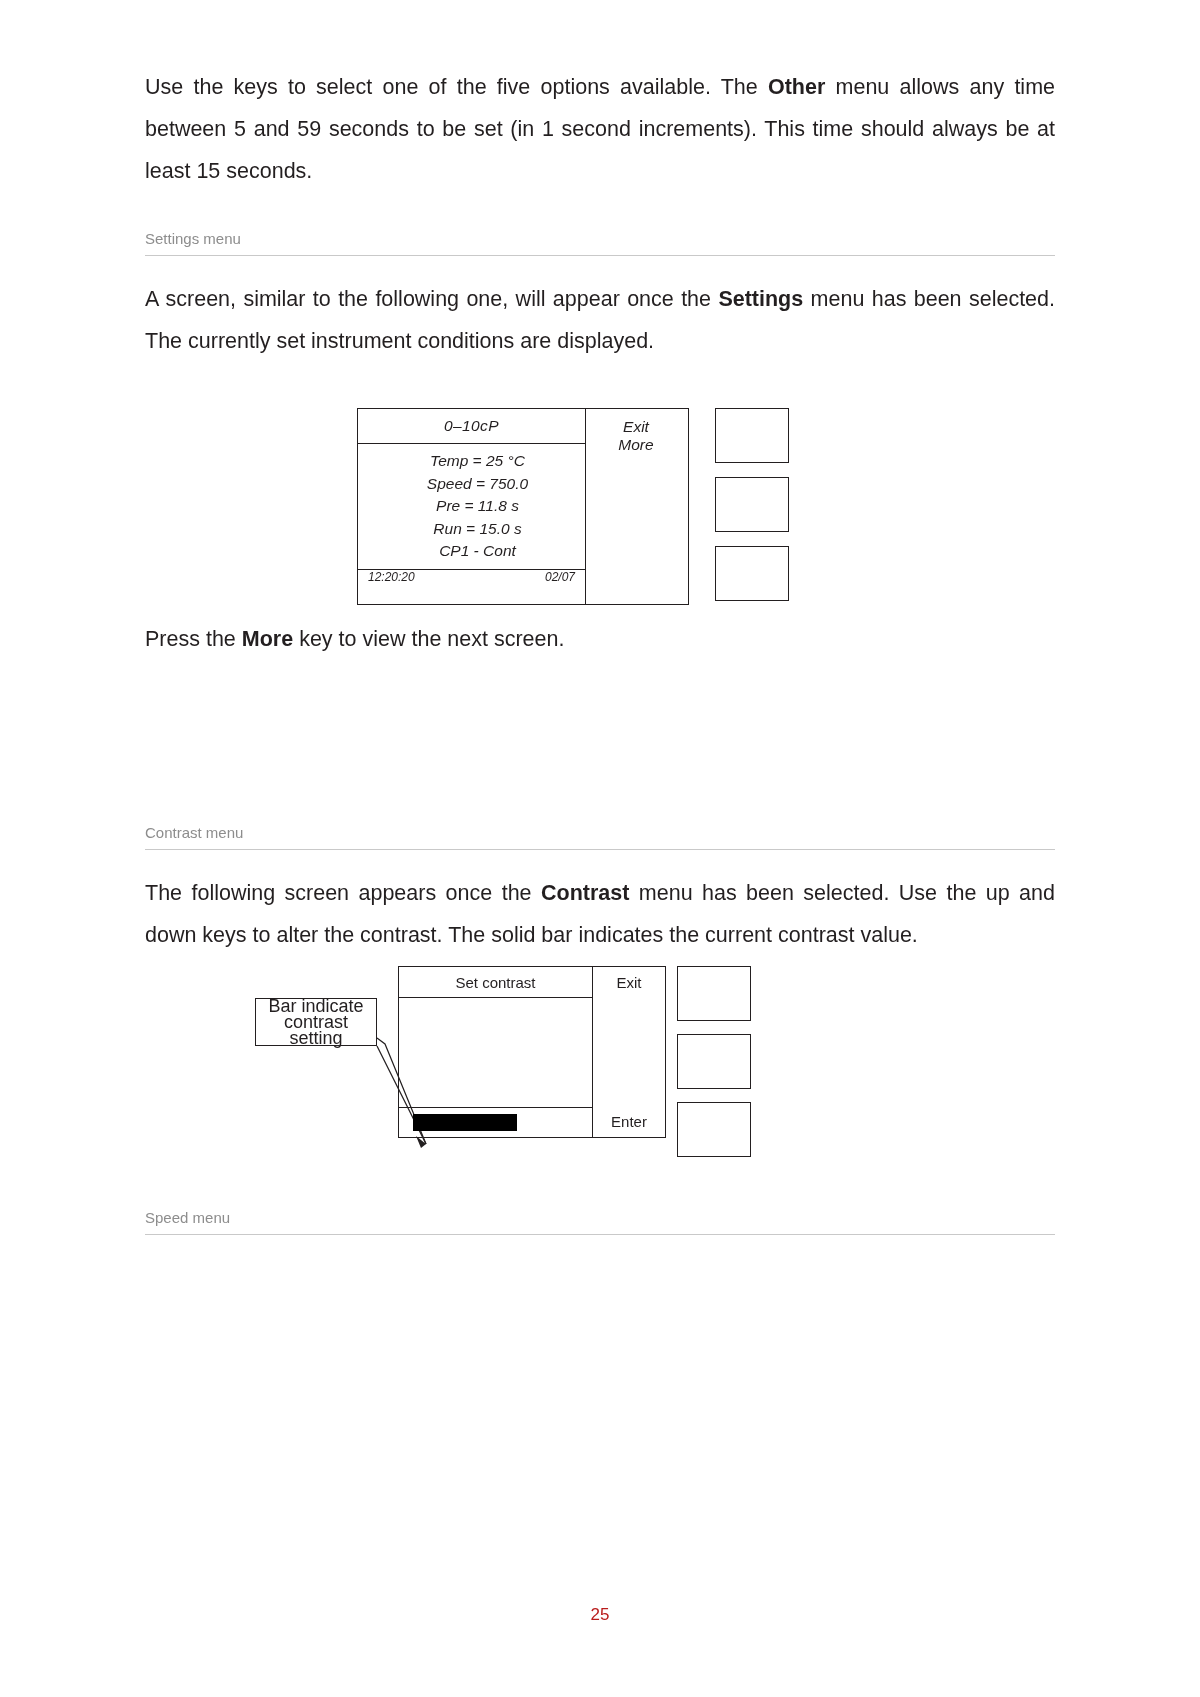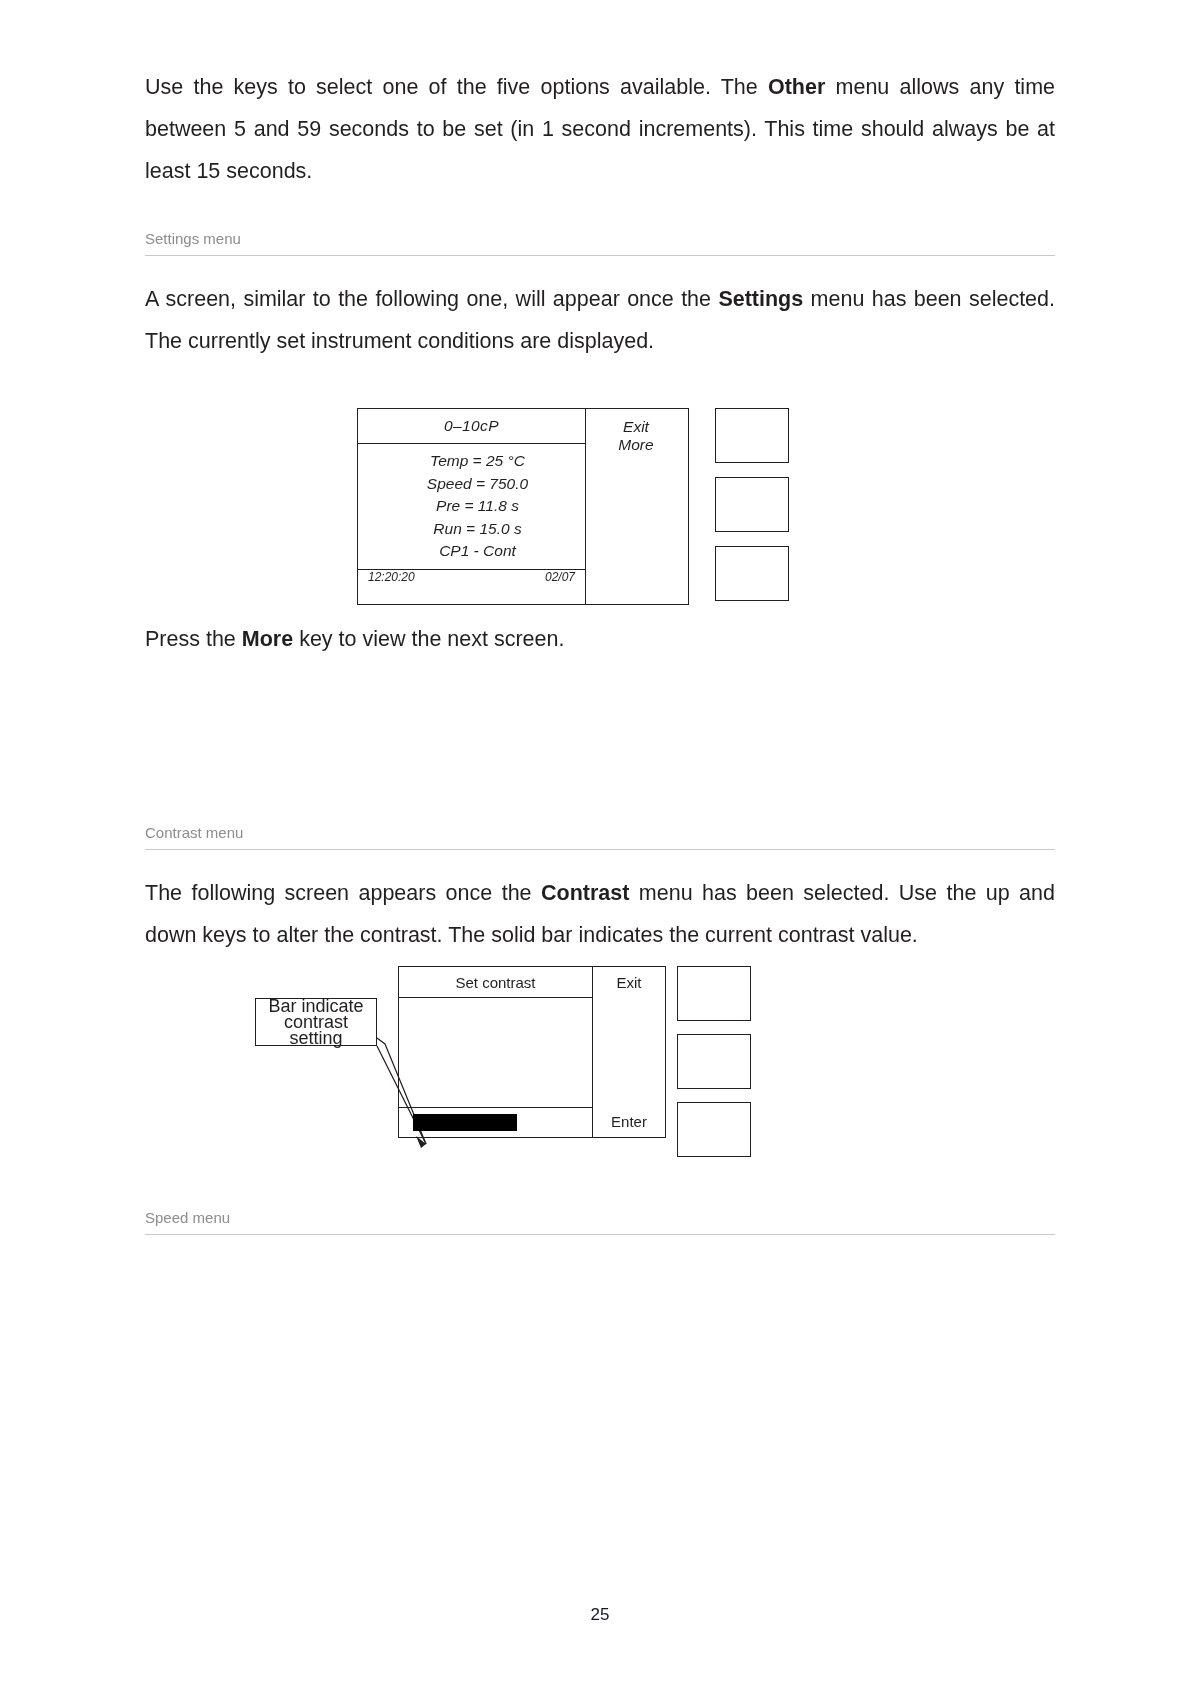--- a/index.html
+++ b/index.html
@@ -203,21 +203,21 @@
     width: 560px; height: 205px;
     overflow: visible;
   }
 
   .footer-num {
     position: absolute;
     left: 0; right: 0;
     bottom: 72px;
     text-align: center;
     font-size: 17px;
-    color: #0f172a;
+    color: #b91c1c;
   }
   .tight { margin-top: 0; }
   .spacer-big { height: 126px; }
 </style>
 </head>
 <body>
 
 <div class="page">
 
   <p class="para first"><span>Use the keys to select one of the five options available. The </span><b>Other</b><span> menu allows any time between 5 and 59 seconds to be set (in 1 second increments). This time should always be at least 15 seconds.</span></p>

